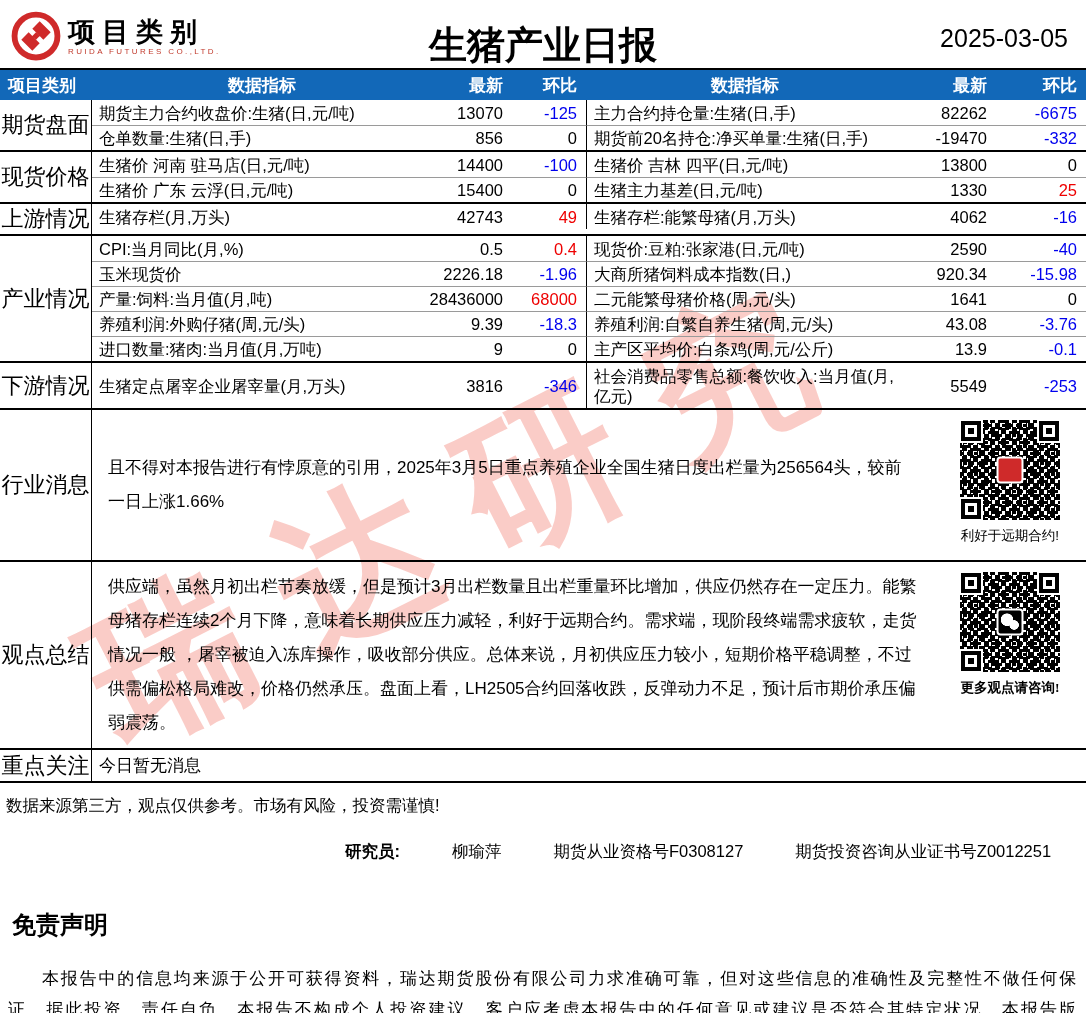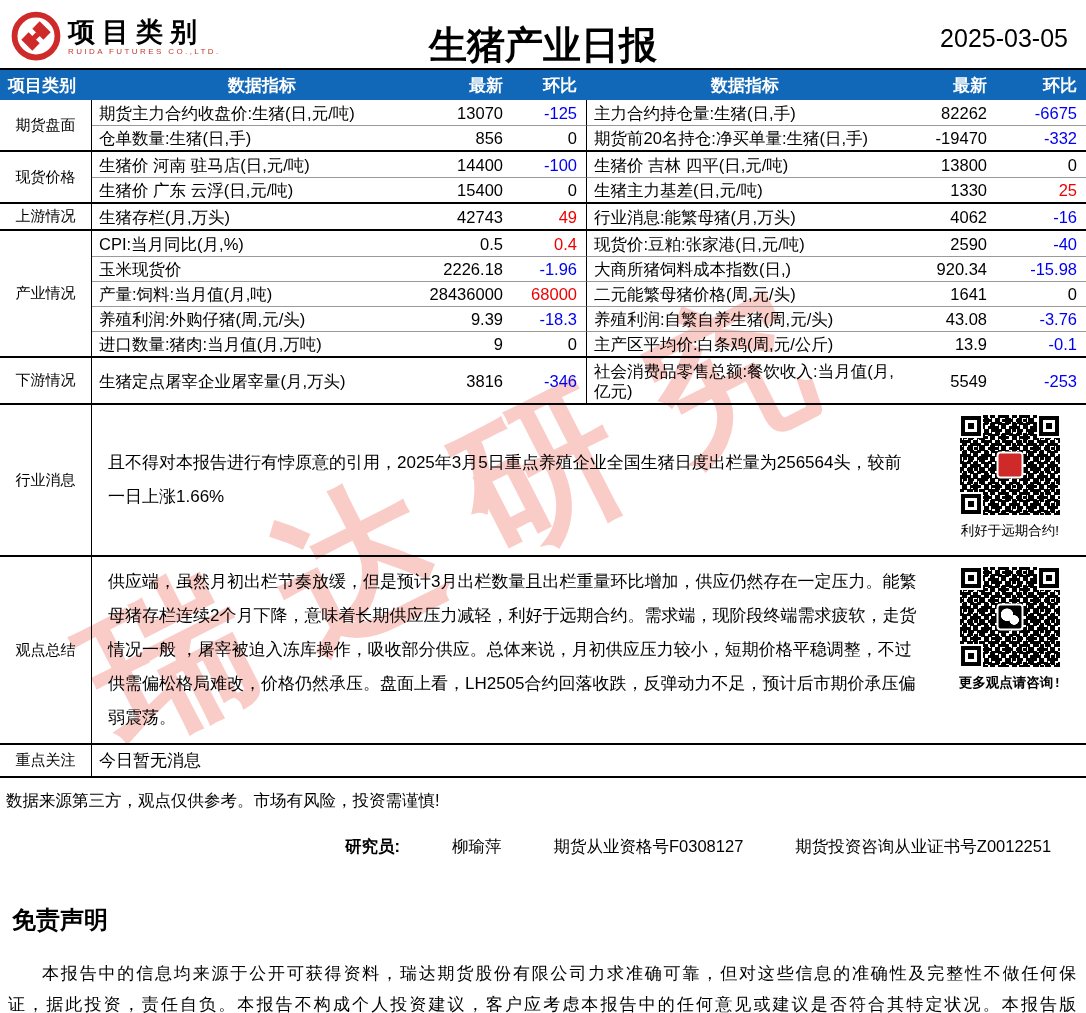--- a/index.html
+++ b/index.html
@@ -29,21 +29,21 @@
   .tbl { border-top:2px solid #000; }
   .thead { display:grid; grid-template-columns:92px 340px 80px 74px 318px 92px 90px;
     background:#1268b8; color:#fff; font-weight:bold; height:30px; align-items:center; font-size:17px; }
   .thead .h { padding:0 8px; }
   .thead .h.c-center { text-align:center; }
   .thead .h.c-right { text-align:right; padding-right:9px; }
 
   .sec { display:flex; }
   .sec + .sec { border-top:2px solid #000; }
   .cat { width:92px; flex:0 0 92px; border-right:1px solid #000; display:flex;
-    align-items:center; justify-content:center; font-size:15px; }
+    align-items:center; justify-content:center; font-size:22px; }
   .rows { flex:1; }
   .r { display:grid; grid-template-columns:340px 80px 74px 318px 92px 90px; min-height:25px; }
   .r + .r > div { border-top:1px solid #9a9a9a; }
   .c { display:flex; align-items:center; padding:1px 7px; font-size:16.5px; line-height:20px; }
   .num { justify-content:flex-end; padding-right:9px; }
   .rdiv { border-left:1px solid #000; }
   .chg[data-chg="neg"] { color:#0000ee; }
   .chg[data-chg="pos"] { color:#ee0000; }
   .chg[data-chg="zero"] { color:#000; }
 
@@ -61,21 +61,21 @@
     box-shadow:0 0 0 2px #fff; }
   .fp::after { content:""; position:absolute; left:3px; top:3px; width:6px; height:6px; background:#000; }
   .fp.tl { left:1px; top:1px; } .fp.tr { right:1px; top:1px; } .fp.bl { left:1px; bottom:1px; }
   .qr-center { position:absolute; left:50%; top:50%; transform:translate(-50%,-50%);
     width:27px; height:27px; border-radius:4px; border:2px solid #fff; }
   .qr-center.red { background:#cf2a2a; }
   .qr-center.wechat { background:#000; background-image:
       radial-gradient(circle at 37% 40%, #fff 0 6px, transparent 6.5px),
       radial-gradient(circle at 68% 63%, #fff 0 4.5px, transparent 5px); }
   .qr-caption { margin-top:7px; font-size:13.5px; }
-  .serif { font-family:Liberation Mono, monospace; font-weight:bold; }
+  .serif { font-family:Liberation Serif, serif; font-weight:bold; }
 
   .focus { border-bottom:2.5px solid #000; min-height:31px; }
   .focus .c { font-size:17px; }
 
   
   .note { margin:12px 0 0 6px; font-size:16.5px; }
   .researcher { display:flex; margin:24px 0 0 345px; gap:52px; font-size:16.5px; align-items:center; }
   .researcher .lab { font-weight:bold; }
 
   .disclaimer { margin-top:46px; }
@@ -161,21 +161,21 @@
         </div>
       </div>
 
       <div class="sec">
         <div class="cat">上游情况</div>
         <div class="rows">
           <div class="r">
             <div class="c">生猪存栏(月,万头)</div>
             <div class="c num">42743</div>
             <div class="c num chg" data-chg="pos">49</div>
-            <div class="c rdiv">行业消息:能繁母猪(月,万头)</div>
+            <div class="c rdiv">生猪存栏:能繁母猪(月,万头)</div>
             <div class="c num">4062</div>
             <div class="c num chg" data-chg="neg">-16</div>
           </div>
         </div>
       </div>
 
       <div class="sec">
         <div class="cat">产业情况</div>
         <div class="rows">
           <div class="r">

